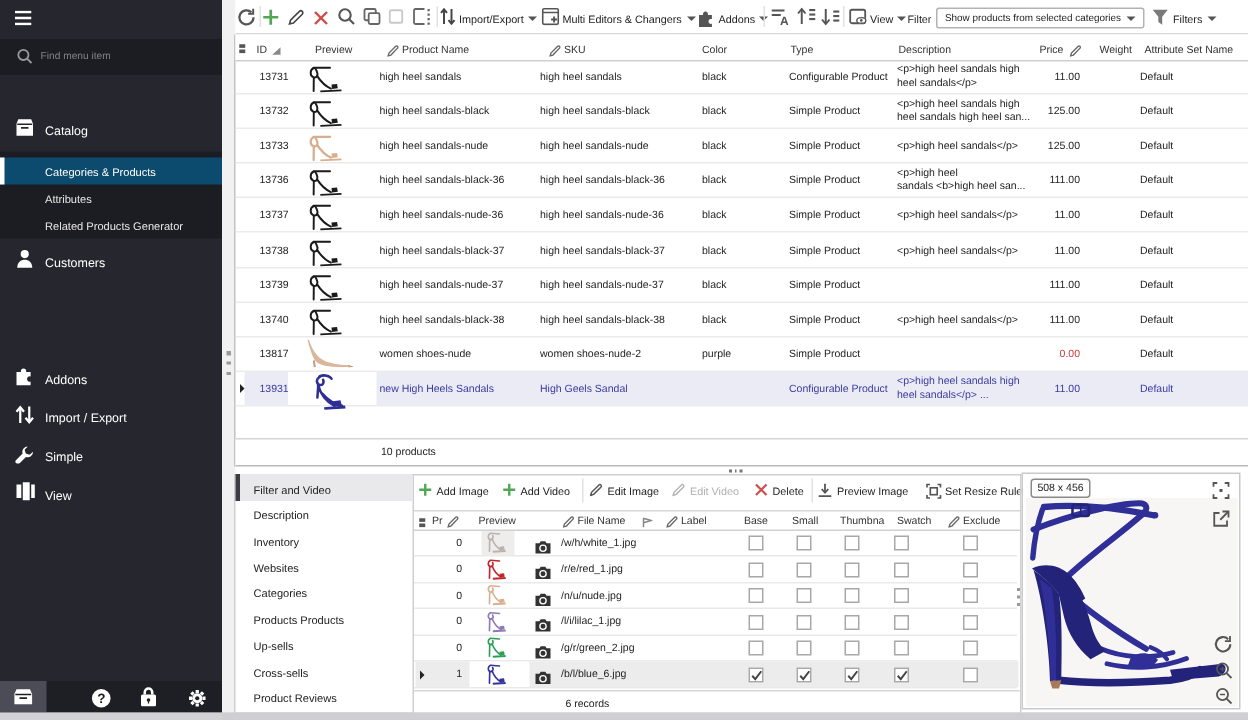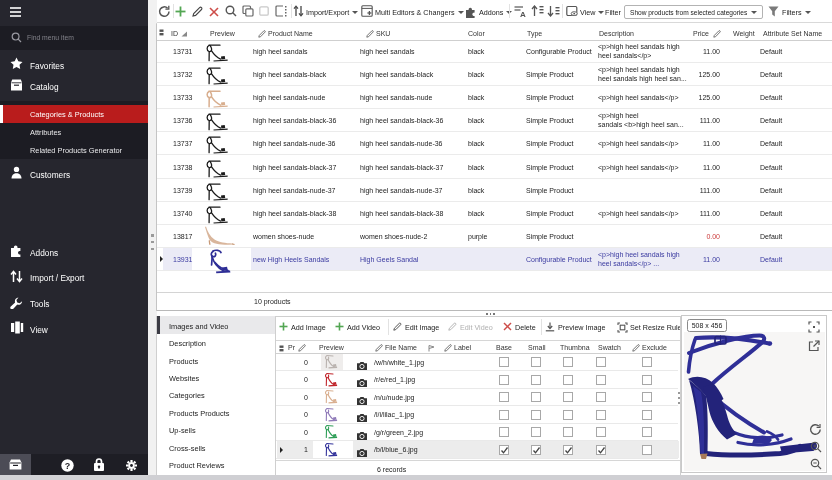--- a/index.html
+++ b/index.html
@@ -26,26 +26,20 @@
         <path d="M0,9 H11"></path>
       </g>
     </svg>
   <div style="position:absolute;left:0;top:26px;width:148px;height:24px;background:#1c1c23">
     <svg style="position:absolute;left:11px;top:6px" width="11" height="11" viewBox="0 0 11 11">
         <circle cx="4.6" cy="4.6" r="3.4" stroke="#9a9aa2" stroke-width="1.2" fill="none"></circle>
         <path d="M7.2,7.2 L10,10" stroke="#9a9aa2" stroke-width="1.2"></path>
       </svg>
     <div style="position:absolute;left:27px;top:8px;font-size:6.8px;color:#82828a">Find menu item</div>
   </div>
-  <div class="sbitem" style="top:52px">
-      <svg style="position:absolute;left:10px;top:5px" width="13" height="13" viewBox="0 0 13 13">
-        <path d="M6.5,0.5 L8.3,4.3 L12.5,4.9 L9.5,7.8 L10.2,12 L6.5,10 L2.8,12 L3.5,7.8 L0.5,4.9 L4.7,4.3 Z" fill="#fff"></path>
-      </svg>
-      <div class="sbtxt">Favorites</div>
-    </div>
     <div class="sbitem" style="top:73px">
       <svg style="position:absolute;left:10px;top:6px" width="13" height="12" viewBox="0 0 13 12">
         <path d="M1,3.5 L2.2,0.5 L10.8,0.5 L12,3.5 L12,11.5 L1,11.5 Z" fill="#fff"></path>
         <path d="M1.5,3.8 H11.5" stroke="#26262e" stroke-width="0.9"></path>
         <path d="M4,5.6 H9 V6.8 H4 Z" fill="#26262e"></path>
       </svg>
       <div class="sbtxt">Catalog</div>
     </div>
     <div class="sbitem" style="top:161px">
       <svg style="position:absolute;left:10px;top:5px" width="13" height="13" viewBox="0 0 13 13">
@@ -68,32 +62,32 @@
           <path d="M9.5,1 V11"></path>
           <path d="M7,8.5 L9.5,11.5 L12,8.5"></path>
         </g>
       </svg>
       <div class="sbtxt">Import / Export</div>
     </div>
     <div class="sbitem" style="top:290.5px">
       <svg style="position:absolute;left:10px;top:6px" width="13" height="12" viewBox="0 0 13 12">
         <path d="M8.5,0.6 a3.6,3.6 0 0 0 -3.4,4.8 L0.8,9.6 a1.6,1.6 0 0 0 2.3,2.3 L7.3,7.6 a3.6,3.6 0 0 0 4.8,-3.4 L9.7,6.2 L7.2,5.4 L6.4,2.9 Z" fill="#fff"></path>
       </svg>
-      <div class="sbtxt">Tools</div>
+      <div class="sbtxt">Simple</div>
     </div>
     <div class="sbitem" style="top:316px">
       <svg style="position:absolute;left:10px;top:5px" width="14" height="13" viewBox="0 0 14 13">
         <rect x="1" y="2" width="3.2" height="9" fill="#fff"></rect>
         <rect x="5.2" y="0.5" width="4.6" height="12" fill="#fff"></rect>
         <rect x="10.8" y="2" width="2.4" height="9" fill="#fff"></rect>
       </svg>
       <div class="sbtxt">View</div>
     </div>
   <div style="position:absolute;left:0;top:101px;width:148px;height:57.5px;background:#1c1c23">
-    <div style="position:absolute;left:0;top:3.5px;width:148px;height:18.5px;background:#b91c1c">
+    <div style="position:absolute;left:0;top:3.5px;width:148px;height:18.5px;background:#0c4a6e">
       <div style="position:absolute;left:0;top:0;width:2.5px;height:18.5px;background:#fff"></div>
       <div class="subtxt" style="top:5px;color:#fff">Categories &amp; Products</div>
     </div>
     <div class="subtxt" style="top:27px">Attributes</div>
     <div class="subtxt" style="top:45px">Related Products Generator</div>
   </div>
   <div style="position:absolute;left:0;top:454px;width:148px;height:21px;background:#1e1e25">
     <div style="position:absolute;left:0;top:0;width:31px;height:21px;background:#4c4c56"></div>
     <svg style="position:absolute;left:9px;top:5px" width="13" height="11" viewBox="0 0 13 11">
         <path d="M0.6,3.6 L2,0.5 L11,0.5 L12.4,3.6 L12.4,10.5 L0.6,10.5 Z" fill="#fff"></path>
@@ -491,27 +485,27 @@
 
 <div style="position:absolute;left:486px;top:313px;width:9px;height:2px;display:flex;justify-content:space-between">
     <i style="width:1.6px;height:1.6px;background:#777"></i>
     <i style="width:1.6px;height:1.6px;background:#777"></i>
     <i style="width:1.6px;height:1.6px;background:#777"></i>
   </div>
 
 <div style="position:absolute;left:156px;top:315.5px;width:120px;height:160px;background:#fff;border:1px solid #cfcfcf;border-right:1px solid #cfcfcf"></div>
 <div class="tab" style="top:316.2px;background:#e9e9eb">
     <div style="position:absolute;left:-0.5px;top:0;width:3.5px;height:17.4px;background:#3c3c44"></div>
-    <div class="tabtxt">Images and Video</div>
+    <div class="tabtxt">Filter and Video</div>
   </div>
 <div class="tab" style="top:333.6px">
     <div class="tabtxt">Description</div>
   </div>
 <div class="tab" style="top:351.0px">
-    <div class="tabtxt">Products</div>
+    <div class="tabtxt">Inventory</div>
   </div>
 <div class="tab" style="top:368.4px">
     <div class="tabtxt">Websites</div>
   </div>
 <div class="tab" style="top:385.8px">
     <div class="tabtxt">Categories</div>
   </div>
 <div class="tab" style="top:403.2px">
     <div class="tabtxt">Products Products</div>
   </div>

